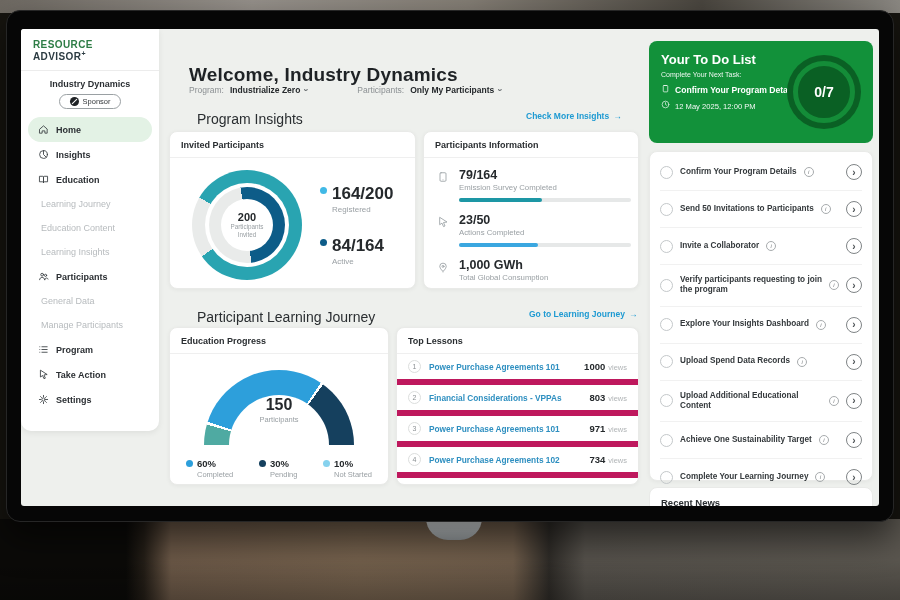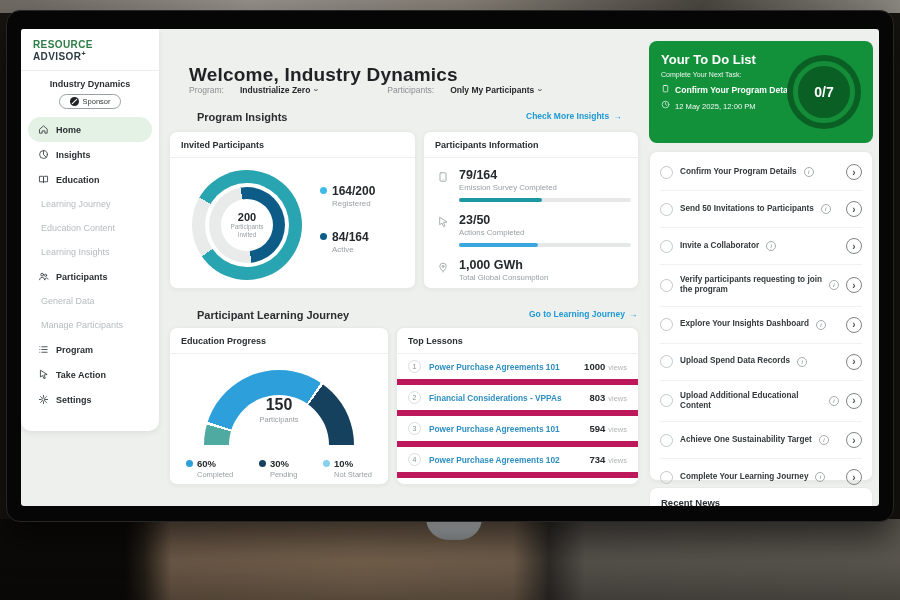--- a/index.html
+++ b/index.html
@@ -31,44 +31,44 @@
   .sp-ic::after{content:"";position:absolute;left:1px;top:4px;width:7px;height:1px;background:#fff;transform:rotate(-45deg);}
   .menu{margin-top:2px;}
   .mi{display:flex;align-items:center;gap:7px;height:25px;padding:0 10px 0 16px;font-weight:bold;
       font-size:9px;color:#2b2f33;cursor:pointer;}
   .mi.sub{height:24px;padding-left:20px;color:#b7bbbe;font-weight:normal;}
   .mi.active{background:#e3f2e5;border-radius:13px;margin:0 7px;padding-left:9px;}
   .micon{width:12px;height:12px;flex:0 0 12px;display:flex;align-items:center;justify-content:center;}
   .micon svg{width:11px;height:11px;stroke:#3a3f43;fill:none;stroke-width:1.9;stroke-linecap:round;stroke-linejoin:round;}
   
   .main-title{position:absolute;left:168px;top:22px;font-size:19px;font-weight:bold;color:#1e2225;letter-spacing:.2px;}
-  .filters{position:absolute;left:168px;top:56px;display:flex;align-items:center;gap:16px;font-size:8.5px;}
+  .filters{position:absolute;left:168px;top:56px;display:flex;align-items:center;gap:6px;font-size:8.5px;}
   .flabel{color:#8b9093;}
   .fval{font-weight:bold;color:#25292c;display:flex;align-items:center;gap:4px;background:none;border:none;
         font-size:8.5px;font-family:inherit;padding:0;cursor:pointer;}
   .chev{display:inline-block;transform:rotate(90deg);color:#5f6constants468;color:#5f6468;font-weight:bold;font-size:9px;}
   .gap2{width:38px;}
-  .sec-head{position:absolute;font-size:11px;font-weight:bold;color:#2a2e31;padding-left:8px;}
+  .sec-head{position:absolute;font-size:14px;font-weight:normal;color:#2a2e31;padding-left:8px;}
   .sec-link{position:absolute;font-size:8.5px;font-weight:bold;color:#1e9ad2;cursor:pointer;display:flex;gap:4px;align-items:center;}
   
   .card{position:absolute;background:#fff;border:1px solid #e9eae8;border-radius:8px;box-shadow:0 1px 4px rgba(0,0,0,.05);overflow:hidden;}
   .card-title{padding:8px 11px 7px;font-size:9px;font-weight:bold;color:#2a2e31;border-bottom:1px solid #efefef;}
   
   .donut{position:absolute;left:22px;top:38px;width:110px;height:110px;}
   .ring{position:absolute;border-radius:50%;}
   .r-outer{inset:0;}
   .r-hole1{inset:13px;background:#fff;}
   .r-inner{inset:17px;}
   .r-hole2{inset:29px;background:#fff;display:flex;flex-direction:column;align-items:center;justify-content:center;text-align:center;}
   .d-val{font-size:11px;font-weight:bold;color:#25292c;}
   .d-lab{font-size:6.3px;color:#9aa0a4;width:44px;line-height:1.25;}
   .d-legend{position:absolute;left:150px;top:52px;display:flex;flex-direction:column;gap:22px;}
   .dl-item{display:flex;gap:5px;align-items:flex-start;}
   .dl-dot{width:7px;height:7px;border-radius:50%;margin-top:3px;}
-  .dl-val{font-size:12px;font-weight:bold;color:#25292c;}
+  .dl-val{font-size:17px;font-weight:bold;color:#25292c;}
   .dl-lab{font-size:8px;color:#9aa0a4;margin-top:1px;}
   
   .info-rows{padding:10px 13px 0;}
   .info-row{display:flex;gap:9px;margin-bottom:11px;}
   .info-ic{width:13px;flex:0 0 13px;padding-top:3px;}
   .info-ic svg{width:12px;height:12px;stroke:#9aa0a4;fill:none;stroke-width:1.7;stroke-linecap:round;stroke-linejoin:round;}
   .info-val{font-size:12.5px;font-weight:bold;color:#25292c;}
   .info-lab{font-size:7.8px;color:#9aa0a4;margin-top:1px;}
   .bar{margin-top:6px;width:172px;height:4px;border-radius:2px;background:#e6e8e8;position:relative;}
   .bar-fill{position:absolute;left:0;top:0;height:4px;border-radius:2px;}
@@ -362,21 +362,21 @@
               <span><span class="lv-num">1000</span><span class="lv-word">views</span></span>
             </div>
             <div class="lesson-row">
               <span class="rank">2</span>
               <a class="lesson-link">Financial Considerations - VPPAs</a>
               <span><span class="lv-num">803</span><span class="lv-word">views</span></span>
             </div>
             <div class="lesson-row">
               <span class="rank">3</span>
               <a class="lesson-link">Power Purchase Agreements 101</a>
-              <span><span class="lv-num">594</span><span class="lv-word">views</span></span>
+              <span><span class="lv-num">971</span><span class="lv-word">views</span></span>
             </div>
             <div class="lesson-row">
               <span class="rank">4</span>
               <a class="lesson-link">Power Purchase Agreements 102</a>
               <span><span class="lv-num">734</span><span class="lv-word">views</span></span>
             </div>
             <div class="lesson-row">
               <span class="rank">5</span>
               <a class="lesson-link">Power Purchase Agreements 103</a>
               <span><span class="lv-num">600</span><span class="lv-word">views</span></span>

